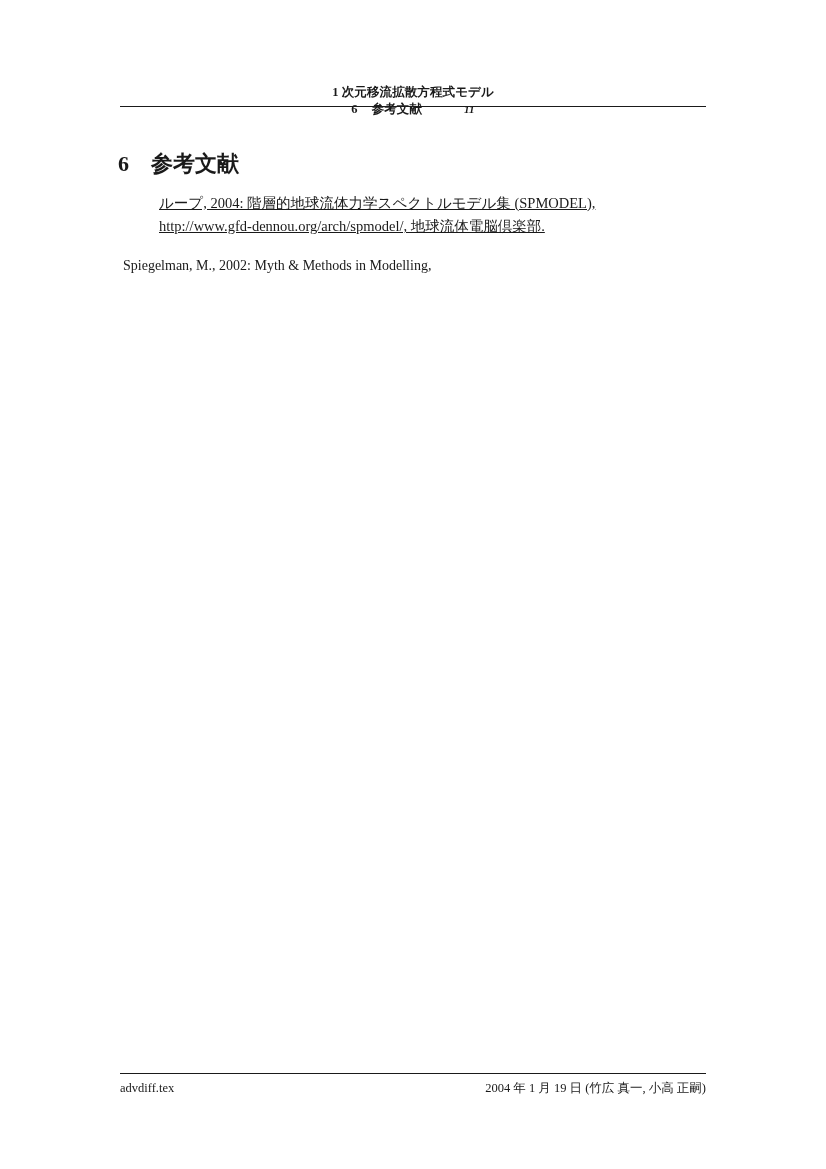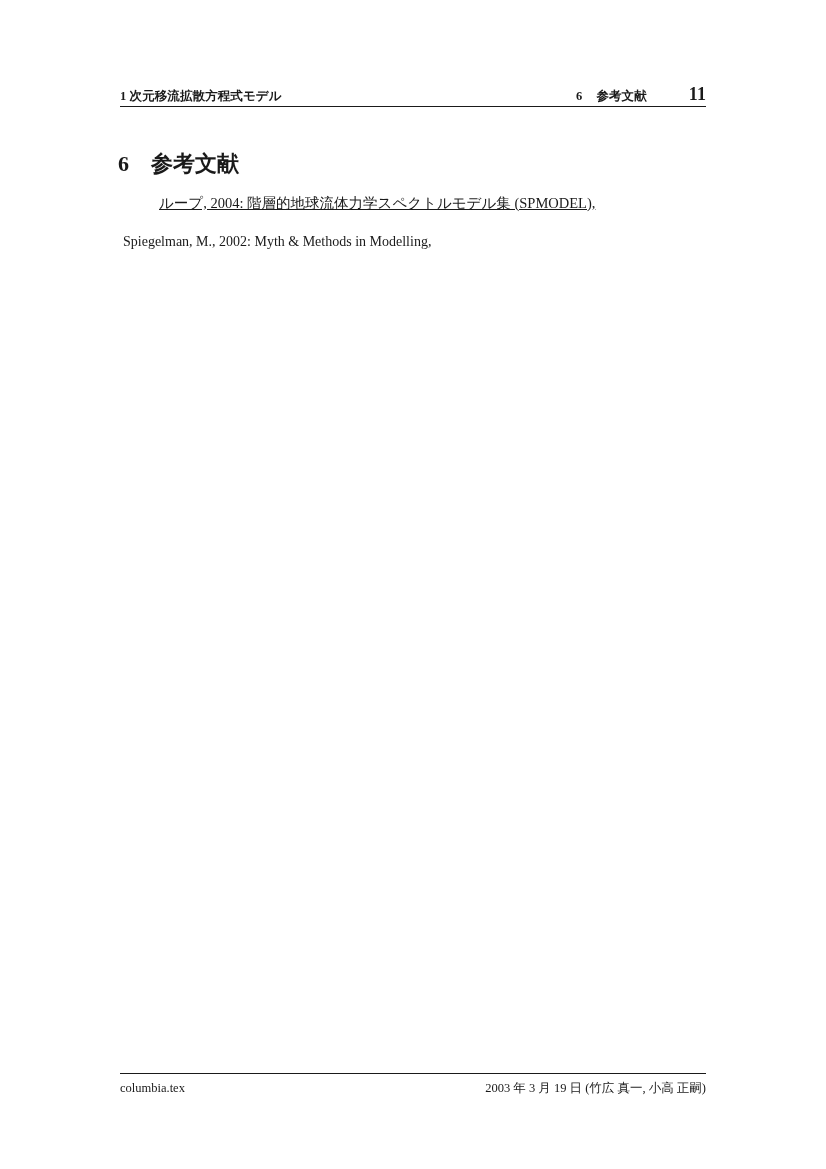--- a/index.html
+++ b/index.html
@@ -24,42 +24,44 @@
     height: 1169px;
   }
 
   
   .runhead {
     position: absolute;
     left: 120px;
     top: 84px;
     width: 586px;
     display: flex;
-    align-items: flex-end;
+    align-items: center;
     justify-content: space-between;
     font-size: 12.5px;
     font-weight: bold;
     letter-spacing: 0.1px;
+    flex-direction: column;
   }
   .runhead-left {
     white-space: nowrap;
   }
   .runhead-right {
     display: flex;
     align-items: baseline;
     white-space: nowrap;
   }
   .runhead-secnum {
     margin-right: 14px;
   }
   .runhead-sectitle {
     margin-right: 42px;
   }
   .runhead-pageno {
-    font-size: 18px;
+    font-size: 11px;
+    font-style: italic;
   }
   .runhead-rule {
     position: absolute;
     left: 120px;
     top: 106px;
     width: 586px;
     height: 1px;
     background: #1a1a1a;
   }
 
@@ -153,27 +155,28 @@
 
   <h1 class="section-title">
     <span class="num">6</span>
     <span>参考文献</span>
   </h1>
 
   <div class="biblio">
 
     <div class="bib-entry">
       <span class="cont">ループ, 2004: 階層的地球流体力学スペクトルモデル集 (SPMODEL),</span>
+      <span class="cont mono-ish">http://www.gfd-dennou.org/arch/spmodel/, 地球流体電脳倶楽部.</span>
     </div>
 
     <div class="bib-entry bib-entry-2">
       <span class="first">Spiegelman, M., 2002: Myth &amp; Methods in Modelling,</span>
     </div>
 
   </div>
 
   <div class="footer-rule"></div>
   <div class="footer">
-    <span class="footer-left">columbia.tex</span>
-    <span class="footer-right">2003 年 3 月 19 日 (竹広 真一, 小高 正嗣)</span>
+    <span class="footer-left">advdiff.tex</span>
+    <span class="footer-right">2004 年 1 月 19 日 (竹広 真一, 小高 正嗣)</span>
   </div>
 
 </div>
 
 </body></html>

